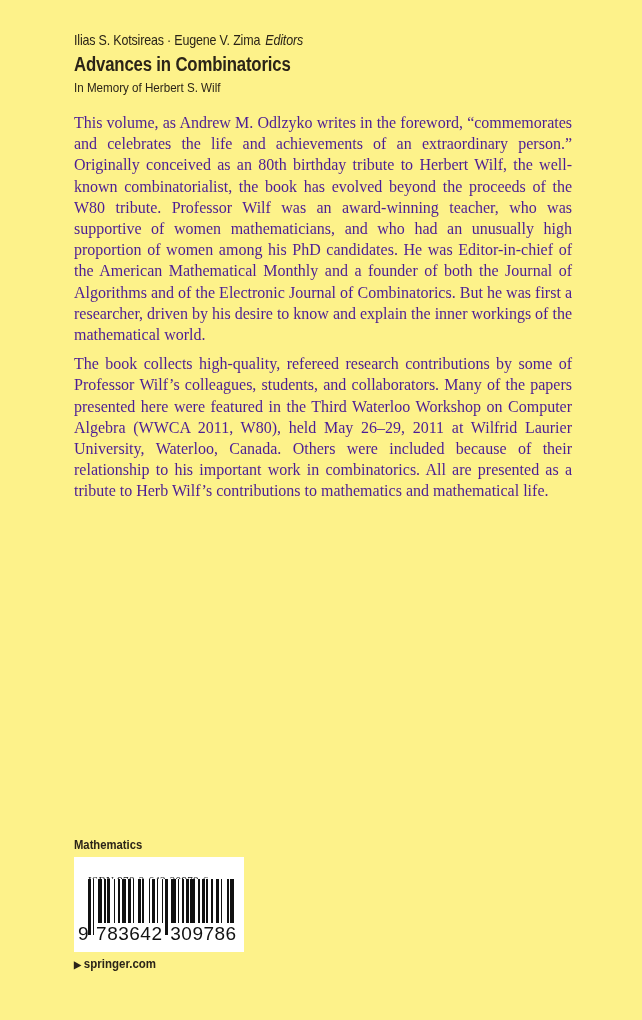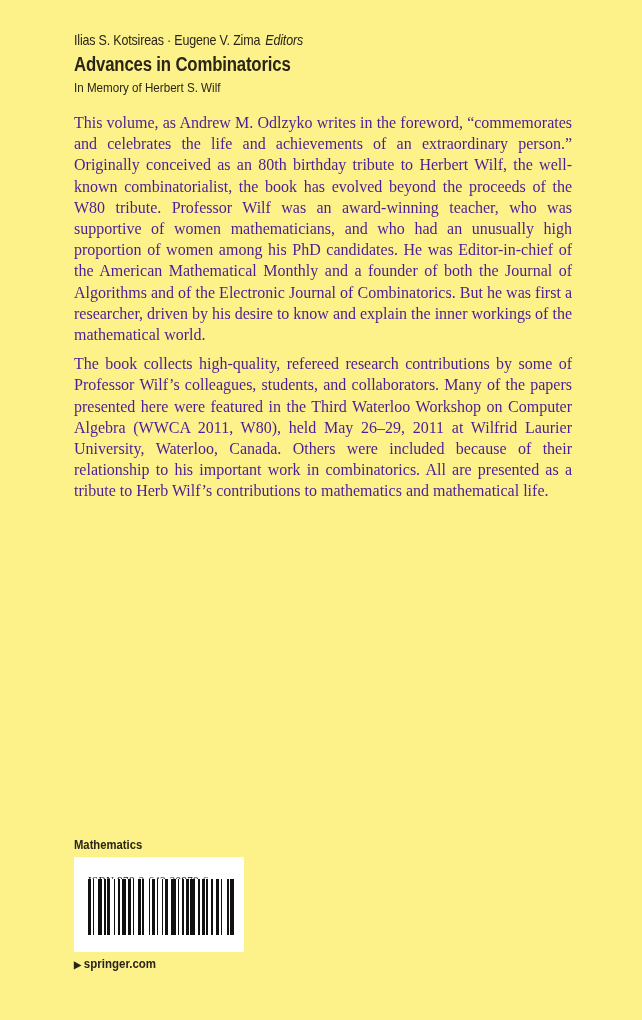--- a/index.html
+++ b/index.html
@@ -142,17 +142,20 @@
       <span style="width: 3.21739px; background: rgb(255, 255, 255);"></span>
       <span style="width: 3.21739px; background: rgb(17, 17, 17);"></span>
       <span style="width: 1.6087px; background: rgb(255, 255, 255);"></span>
       <span style="width: 1.6087px; background: rgb(17, 17, 17);"></span>
       <span style="width: 4.82609px; background: rgb(255, 255, 255);"></span>
       <span style="width: 1.6087px; background: rgb(17, 17, 17);"></span>
       <span style="width: 1.6087px; background: rgb(255, 255, 255);"></span>
       <span style="width: 3.21739px; background: rgb(17, 17, 17);"></span>
       <span style="width: 1.6087px; background: rgb(255, 255, 255);"></span>
     </div>
+  <div class="ean">
+    <span class="lead">9</span><span class="grp">783642</span> <span class="grp">309786</span>
+  </div>
 </div>
 
 <div class="springer">
   <span class="arrow">▶</span><span>springer.com</span>
 </div>
 
 </body></html>

